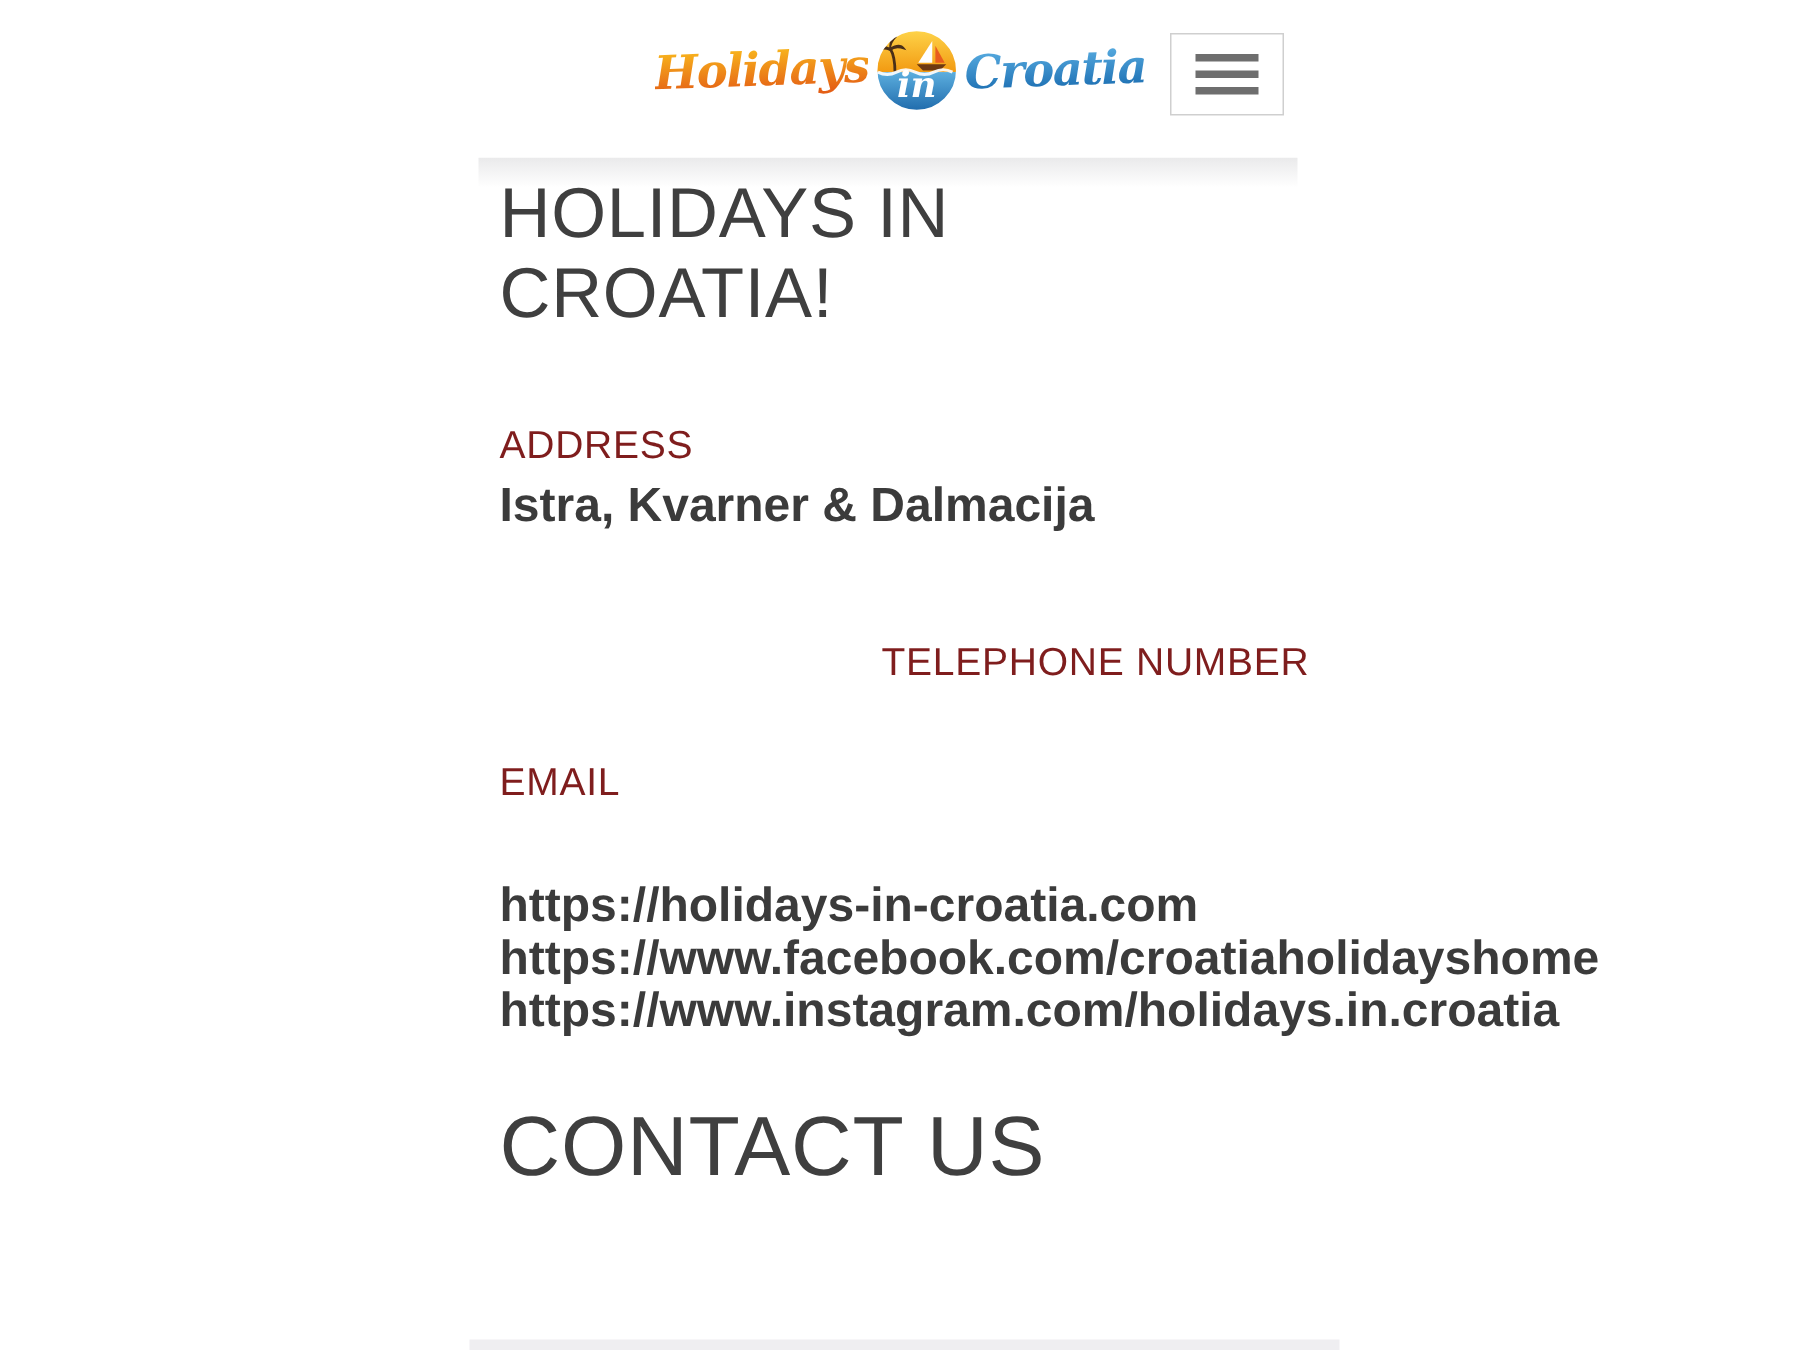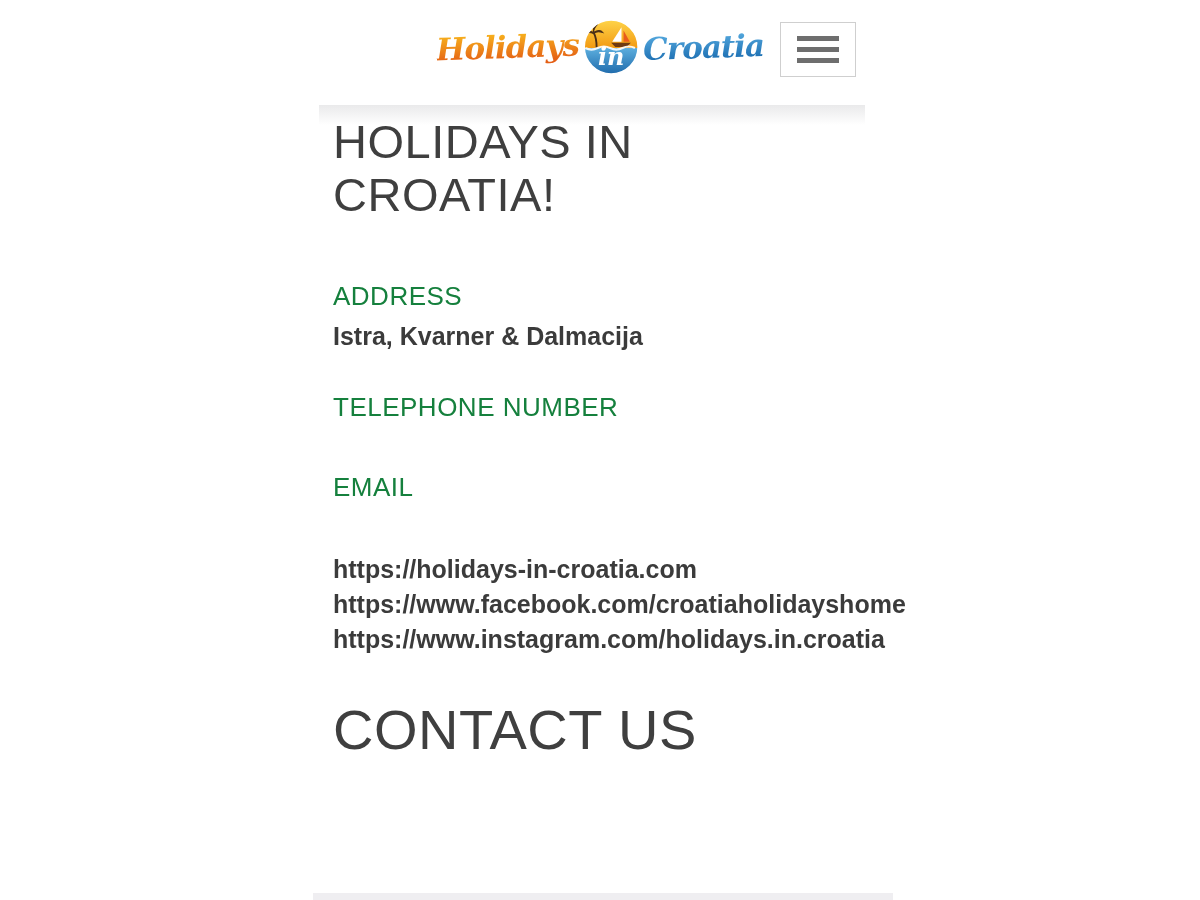--- a/index.html
+++ b/index.html
@@ -75,29 +75,29 @@
   }
   .page-title {
     margin: 10px 0 0;
     width: 440px;
     font-size: 47px; line-height: 53px;
     font-weight: 400;
     letter-spacing: 0.5px;
     color: #3f3f3f;
   }
   .sec-address { margin-top: 60px; }
-  .sec-phone   { margin-top: 38px; }
+  .sec-phone   { margin-top: 72px; text-align: right; }
   .sec-email   { margin-top: 50px; }
   .sec-label {
     font-size: 26px; line-height: 30px;
-    color: #15803d; letter-spacing: 0.5px;
+    color: #7f1d1d; letter-spacing: 0.5px;
     margin-bottom: 8px;
   }
   .sec-line, .link {
-    font-size: 25px; line-height: 35px;
+    font-size: 32px; line-height: 35px;
     font-weight: 700; color: #3b3b3b;
   }
   .links { margin-top: 50px; }
   .link { cursor: pointer; }
   .contact-heading {
     margin: 46px 0 0;
     font-size: 56px; line-height: 53px;
     font-weight: 300;
     letter-spacing: 0.5px;
     color: #3f3f3f;

